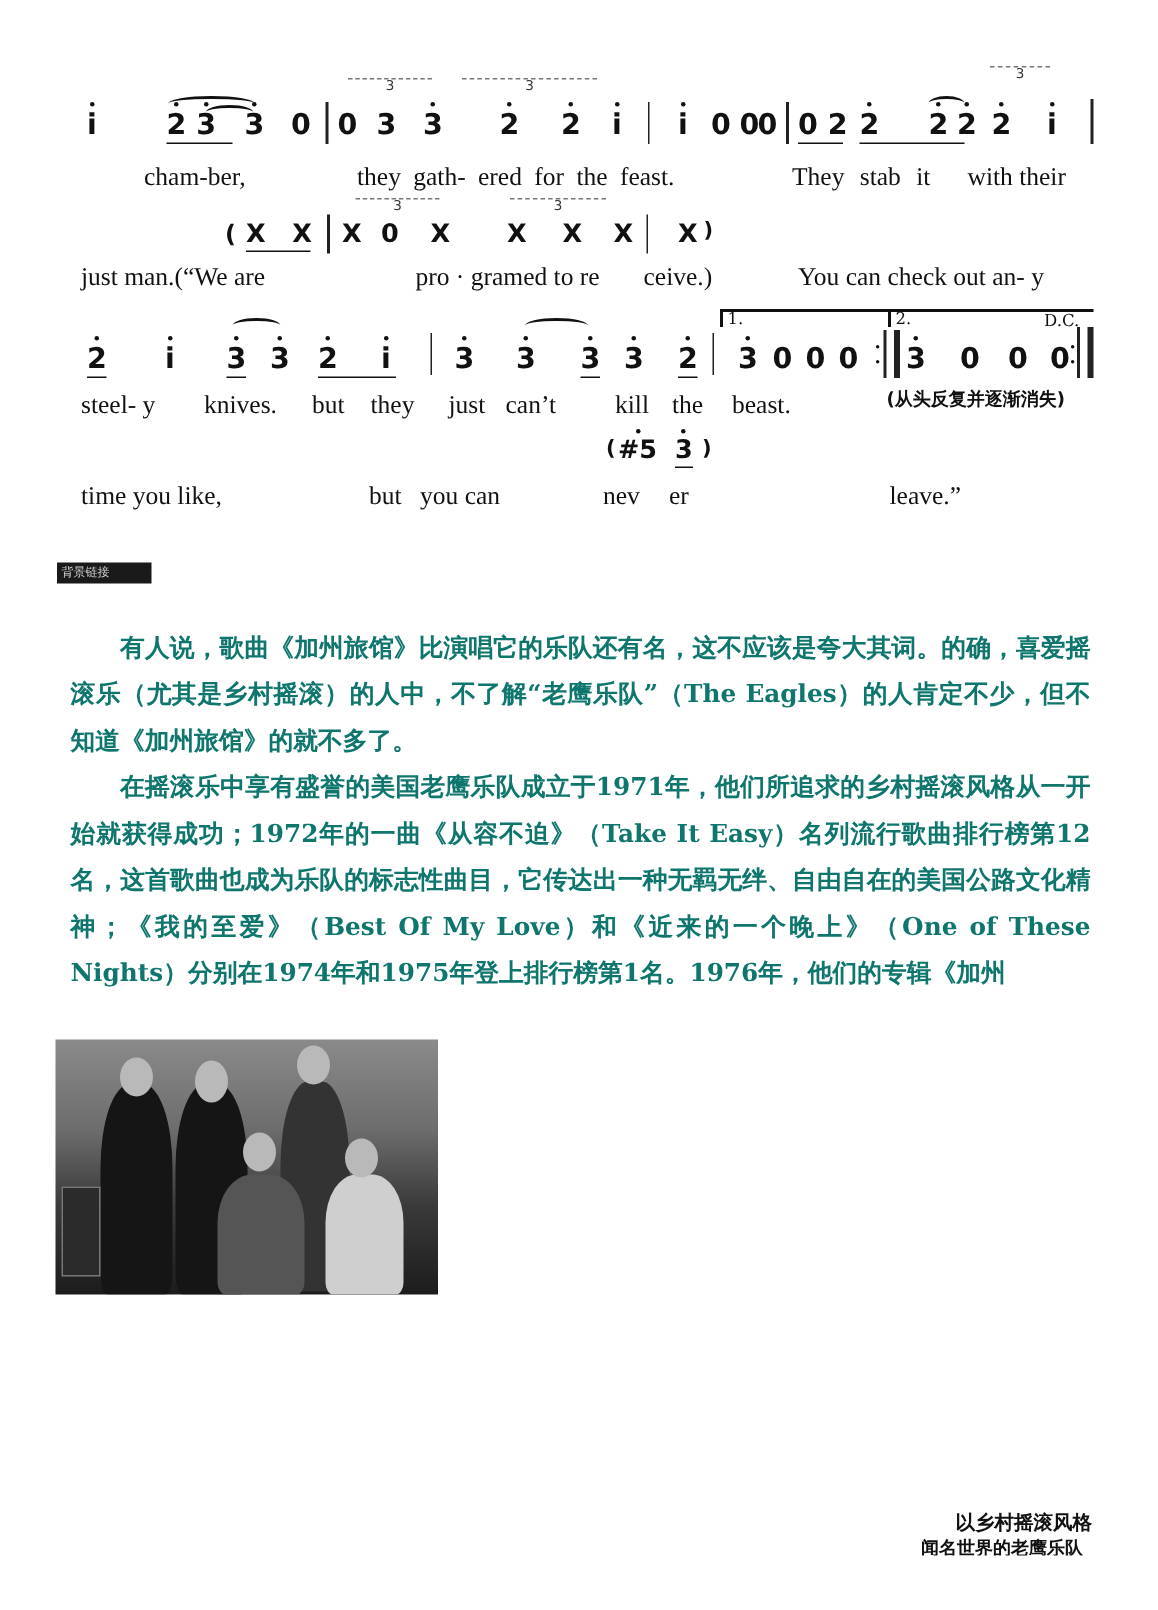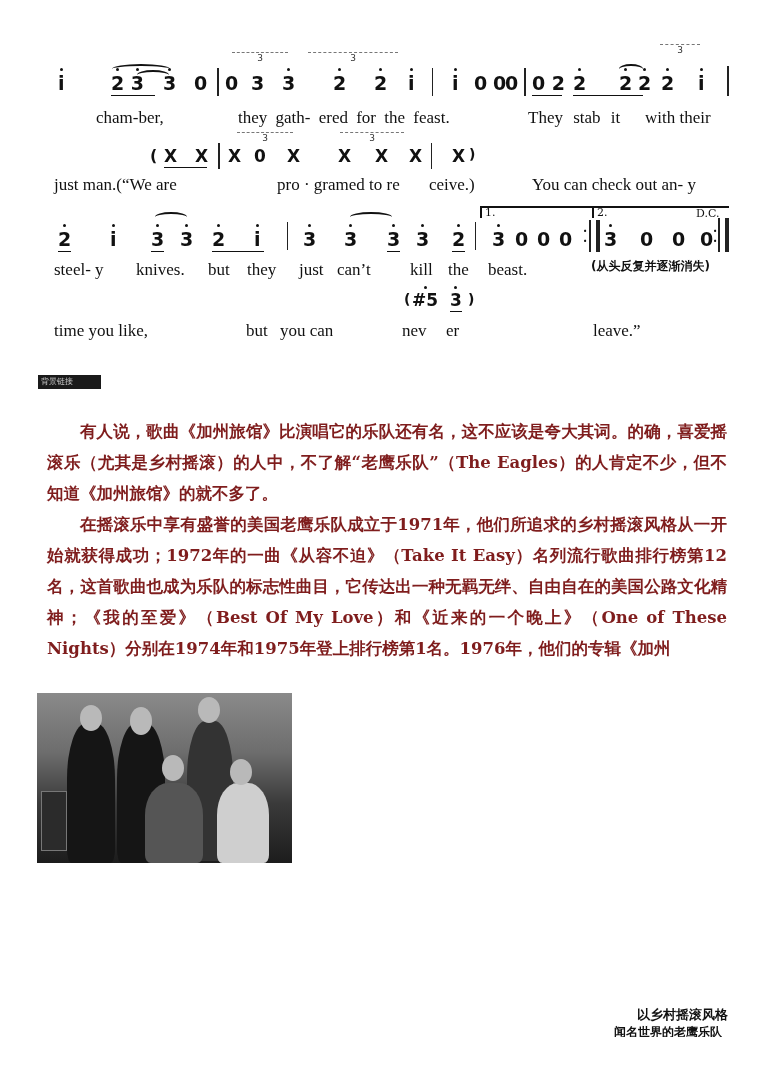--- a/index.html
+++ b/index.html
@@ -9,21 +9,21 @@
   .lyr { font-family: "Liberation Serif", serif; font-size: 17px; }
   .dot { position: relative; display: inline-block; }
   .dot.up::before { content: ""; position: absolute; left: 50%; top: -4px; width: 3px; height: 3px; margin-left: -1.5px; border-radius: 50%; background: #111; }
   .ul { border-bottom: 1.5px solid #111; padding-bottom: 1px; }
   .bar { position: absolute; width: 2px; background: #222; }
   .dbar { position: absolute; width: 5px; border-left: 2px solid #222; border-right: 4px solid #222; }
   .slur { position: absolute; border-top: 2px solid #111; border-radius: 50% 50% 0 0; height: 8px; }
   .trip { position: absolute; font-family: "DejaVu Sans", sans-serif; font-size: 9px; color: #333; border-top: 1px dashed #777; text-align: center; height: 8px; }
   .volta { position: absolute; border-top: 2px solid #111; border-left: 2px solid #111; height: 10px; font-family: "DejaVu Serif", serif; font-size: 11px; padding-left: 3px; line-height: 10px; }
   .label-box { position: absolute; left: 38px; top: 375px; width: 60px; height: 14px; background: #1a1a1a; color: #ccc; font-family: "DejaVu Sans", sans-serif; font-size: 8px; line-height: 14px; padding-left: 3px; }
-  .para { position: absolute; left: 47px; width: 680px; font-family: "DejaVu Serif", serif; font-size: 16.5px; font-weight: bold; line-height: 31px; color: #7f1d1d; text-align: justify; }
+  .para { position: absolute; left: 47px; width: 680px; font-family: "DejaVu Serif", serif; font-size: 16.5px; font-weight: bold; line-height: 31px; color: #0f766e; text-align: justify; }
   .photo { position: absolute; left: 37px; top: 693px; width: 255px; height: 170px; background: linear-gradient(180deg, #8a8a8a 0%, #6d6d6d 35%, #3a3a3a 65%, #1c1c1c 100%); overflow: hidden; }
   .person { position: absolute; background: #151515; border-radius: 40% 40% 10% 10%; }
   .head { position: absolute; background: #b9b9b9; border-radius: 50%; }
   .caption { position: absolute; right: 44px; font-family: "DejaVu Sans", sans-serif; font-weight: bold; font-size: 13px; text-align: right; color: #111; }
   .small-cn { font-family: "DejaVu Sans", sans-serif; font-size: 12px; font-weight: bold; }
 </style>
 </head>
 <body>
 
 <div>

